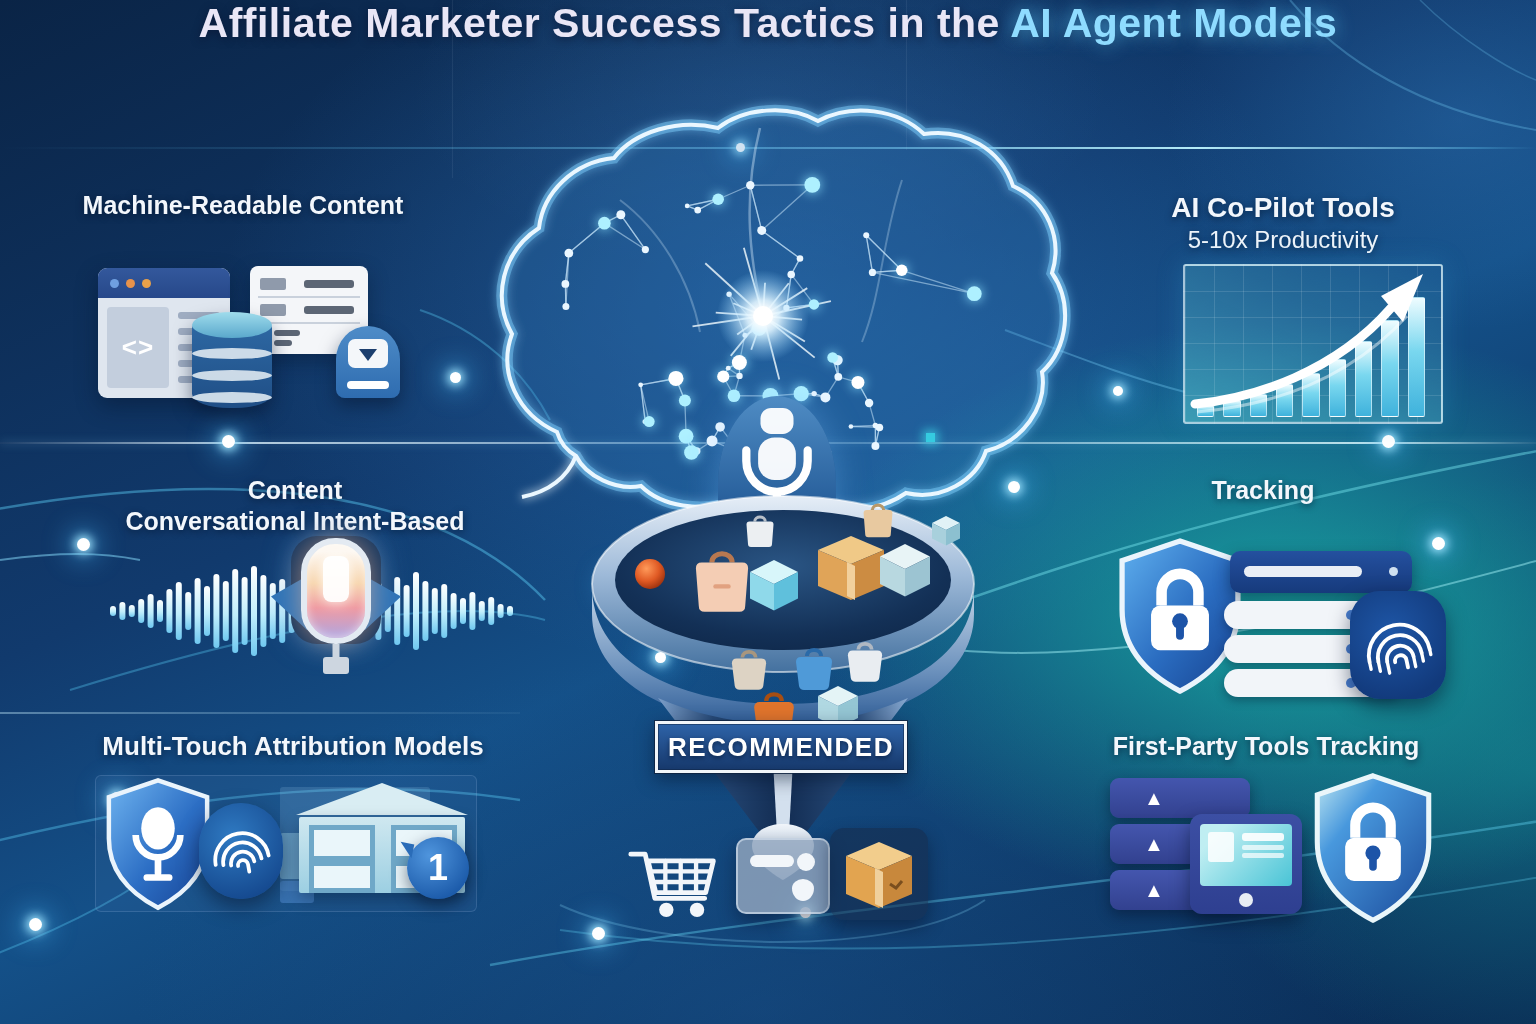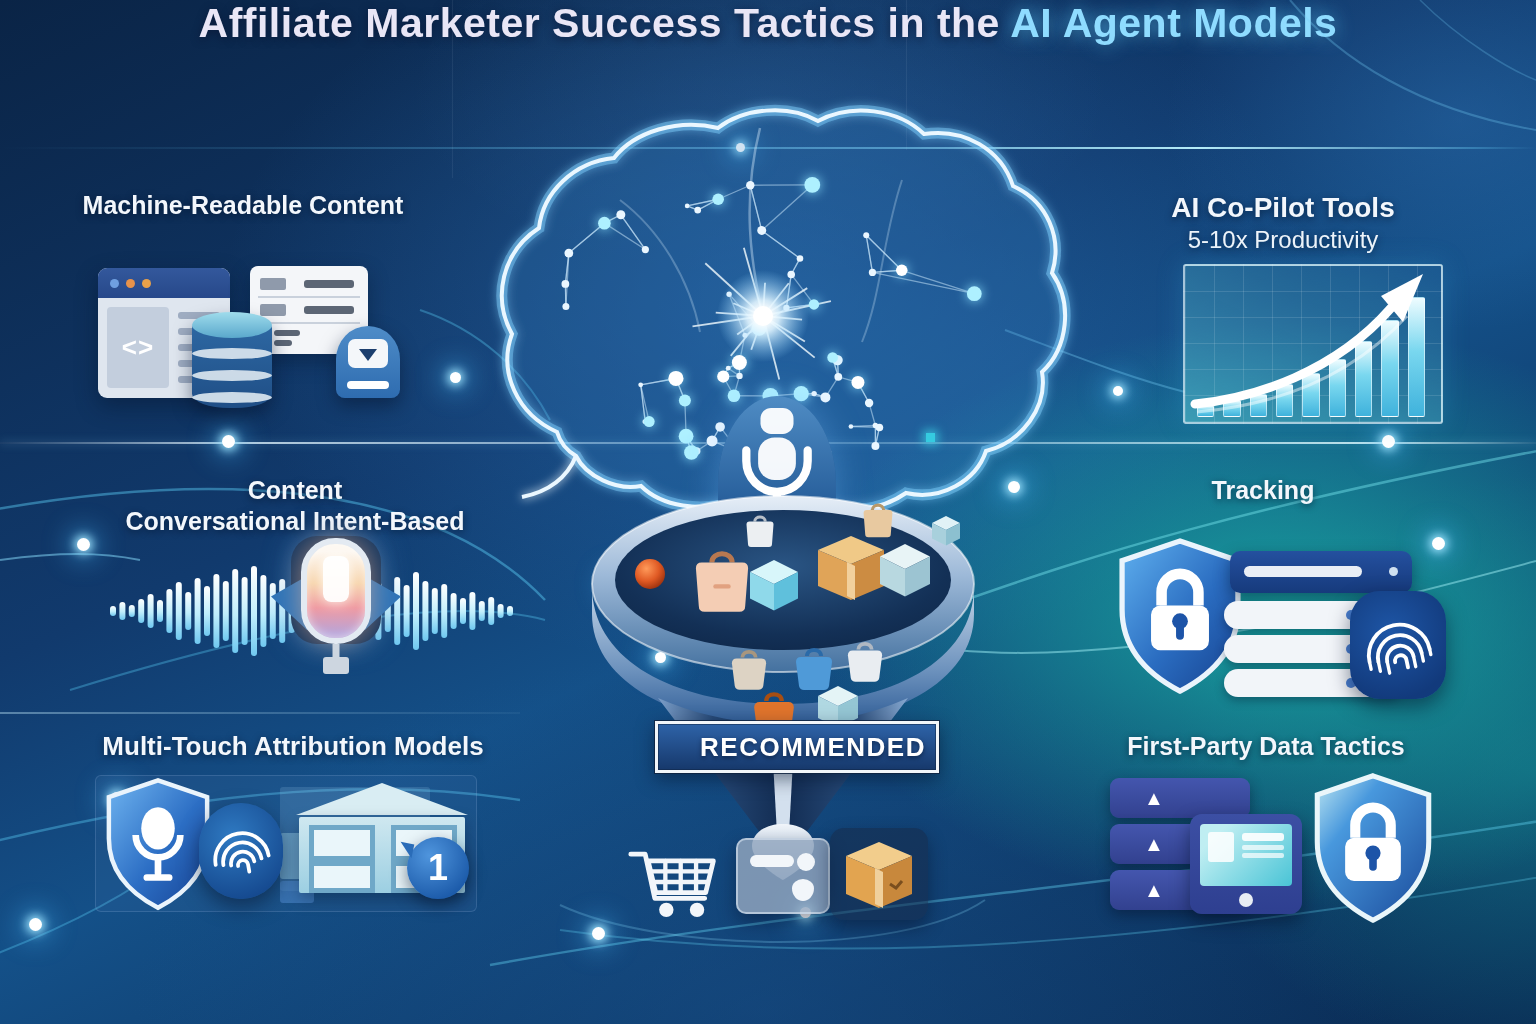--- a/index.html
+++ b/index.html
@@ -393,21 +393,21 @@
     <div>Content</div>
     <div>Conversational Intent-Based</div>
   </div>
   <div class="h" style="left:1063px;top:475px;width:400px;font-size:25px;">
     <div>Tracking</div>
   </div>
   <div class="h" style="left:43px;top:731px;width:500px;font-size:26px;">
     <div>Multi-Touch Attribution Models</div>
   </div>
   <div class="h" style="left:1041px;top:731px;width:450px;font-size:25px;">
-    <div>First-Party Data Tactics</div>
+    <div>First-Party Tools Tracking</div>
   </div>
 
   <div class="abs" style="left:90px;top:262px;width:330px;height:150px;">
     <div class="browser abs" style="left:8px;top:6px;width:132px;height:130px;">
       <div class="bar"></div>
       <div class="d" style="left:12px;background:#6f9fe0;"></div>
       <div class="d" style="left:28px;background:#e8924a;"></div>
       <div class="d" style="left:44px;background:#e8a14a;"></div>
       <div class="pane">
           <span>&lt;&gt;</span>
@@ -760,21 +760,21 @@
       <path d="M13 10 C13 2 27 2 27 10" stroke="#a84e12" stroke-width="4" fill="none"></path>
       <path d="M2 16 Q2 11 7 11 L33 11 Q38 11 38 16 L35 40 Q34 44 30 44 L10 44 Q6 44 5 40 Z" fill="#e0742c"></path>
     </g>
     <g transform="translate(238,194)">
       <polygon points="20,0 40,10 20,20 0,10" fill="#e4f4f6"></polygon>
       <polygon points="0,10 20,20 20,42 0,32" fill="#b0d8e2"></polygon>
       <polygon points="40,10 20,20 20,42 40,32" fill="#94c6d4"></polygon>
     </g>
   </svg>
 
-  <div id="recbanner" class="abs" style="left:655px;top:721px;width:246px;height:46px;padding-left:32px;">
+  <div id="recbanner" class="abs" style="left:655px;top:721px;width:246px;height:46px;">
     <span>RECOMMENDED</span>
   </div>
 
   <div class="abs" style="left:626px;top:842px;width:96px;height:80px;">
     <svg width="96" height="80" viewBox="0 0 100 82" fill="none" stroke="#f2f6fa" stroke-width="5" stroke-linecap="round" stroke-linejoin="round">
       <path d="M5 12 h15 l10 46 h52"></path>
       <polygon points="23,19 91,19 83,52 31,52"></polygon>
       <path d="M41 19 V52 M57 19 V52 M73 19 V52 M27 30 H88 M29 41 H85" stroke-width="4.5"></path>
       <circle cx="42" cy="70" r="7.5" fill="#f2f6fa" stroke="none"></circle>
       <circle cx="74" cy="70" r="7.5" fill="#f2f6fa" stroke="none"></circle>

